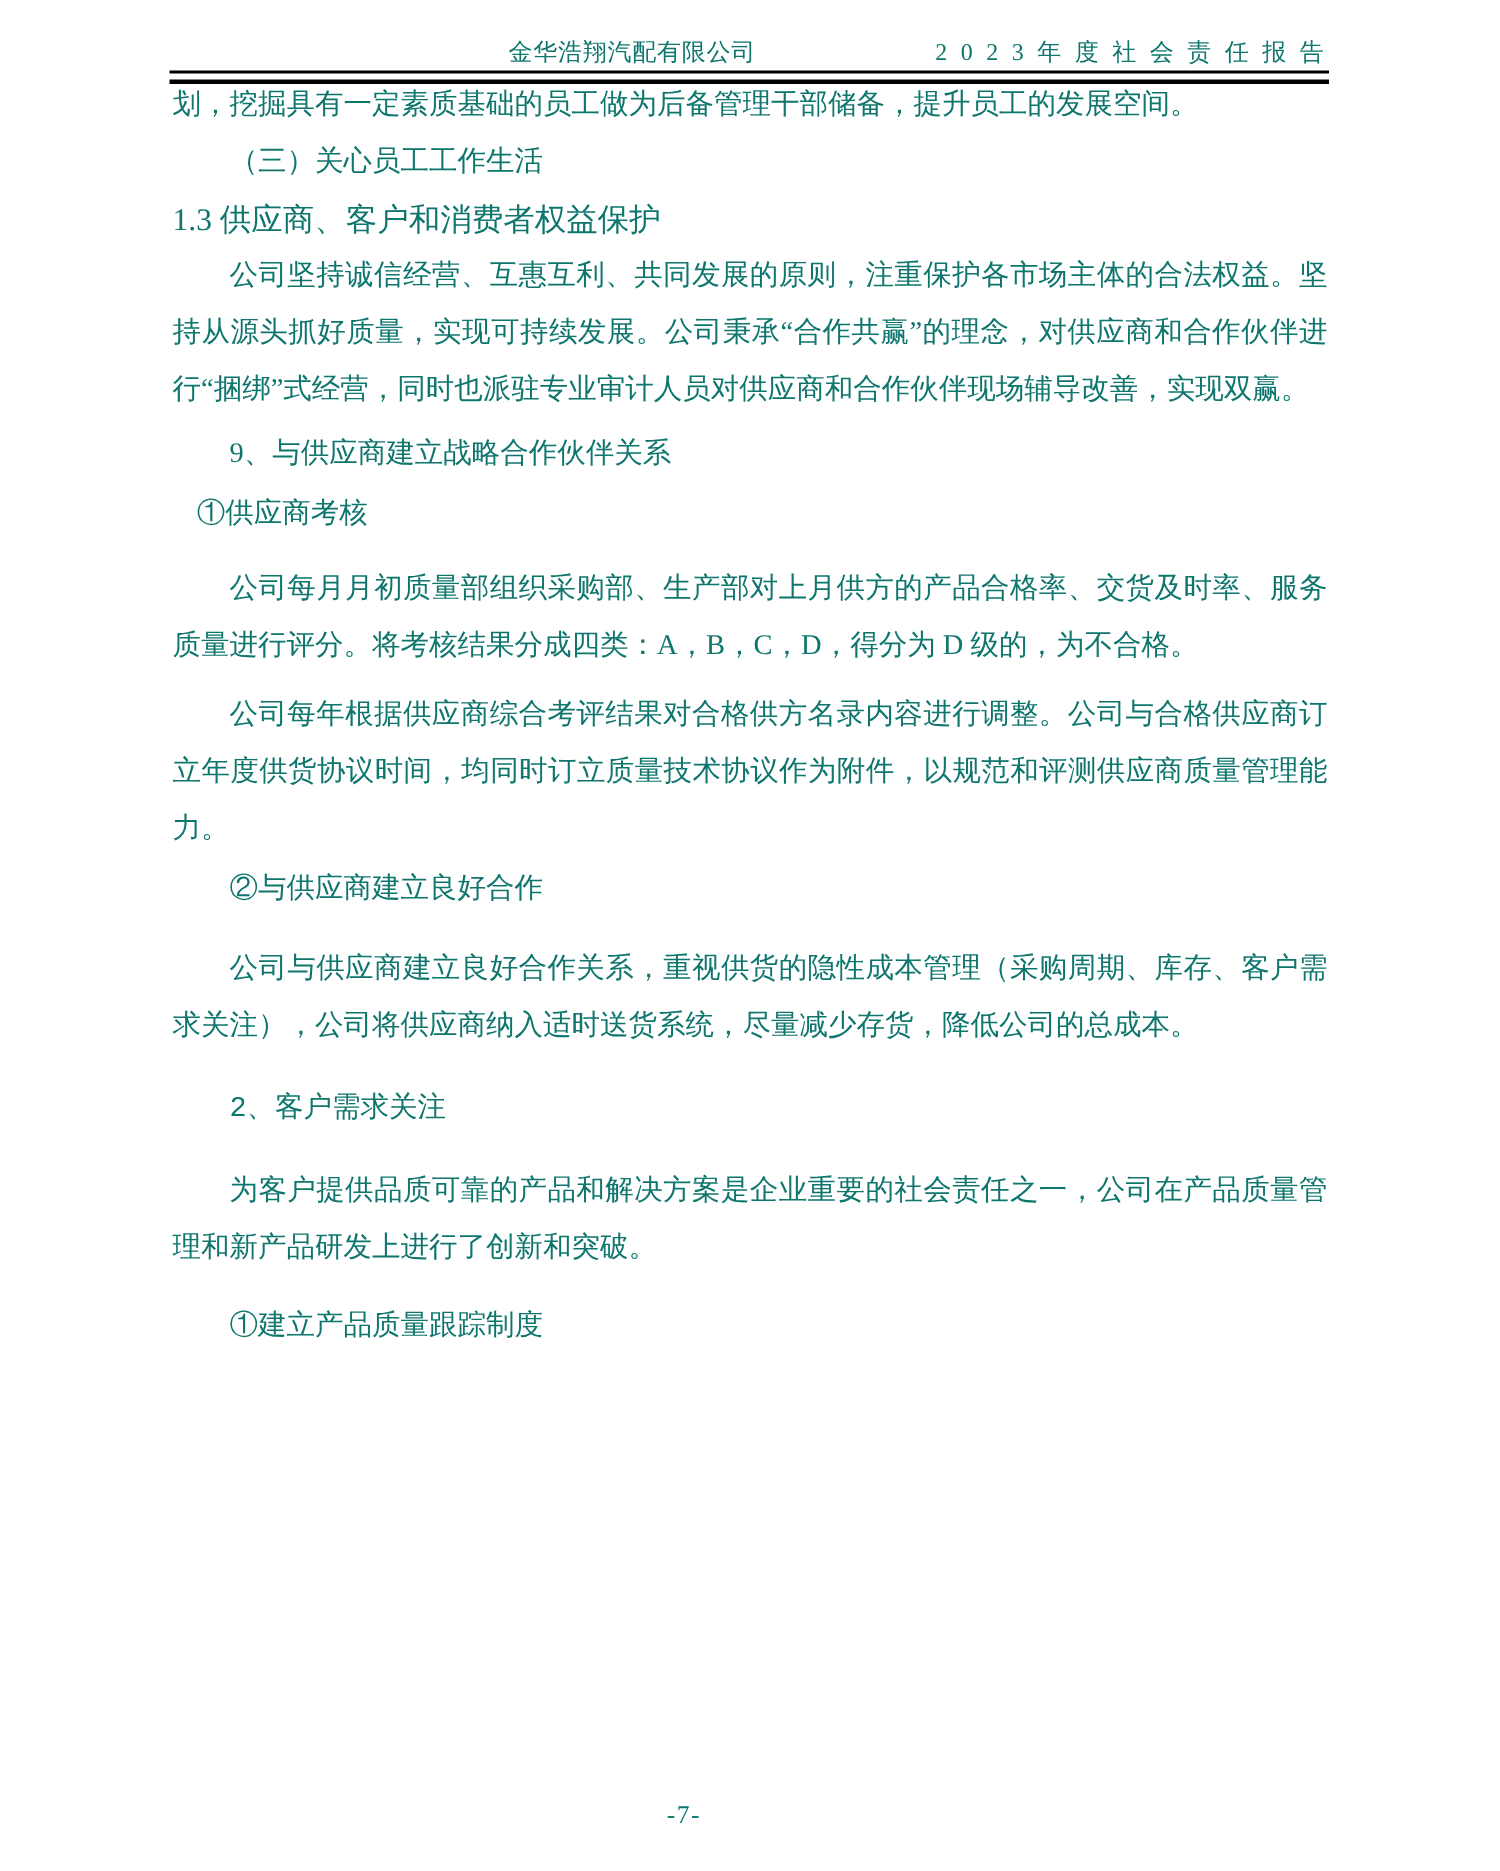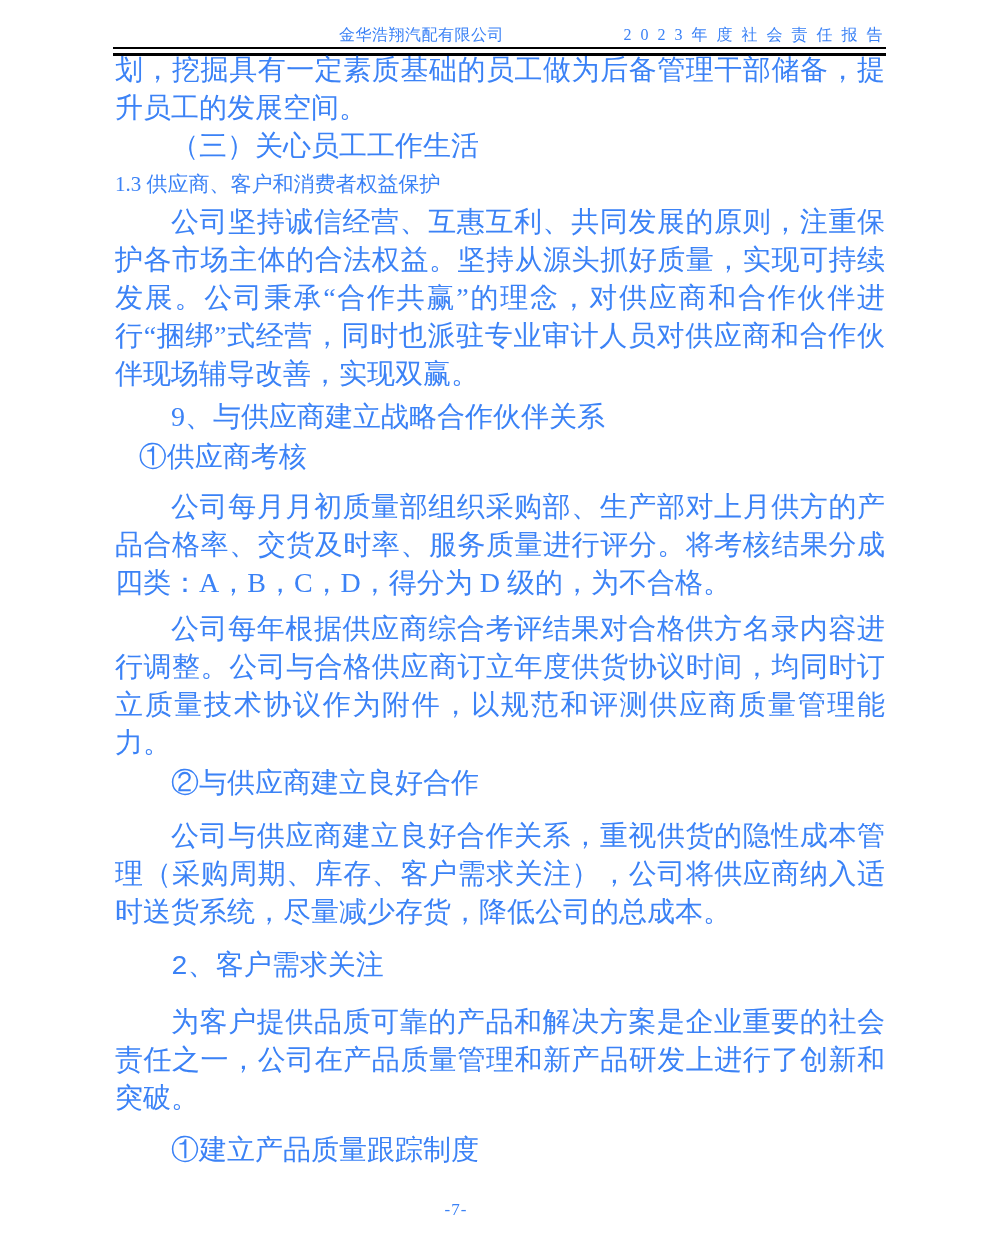--- a/index.html
+++ b/index.html
@@ -1,21 +1,21 @@
 <!DOCTYPE html>
 <html><head>
 <meta charset="utf-8">
 <style>
   html, body { margin: 0; padding: 0; background: #ffffff; }
   .page {
     position: relative;
     width: 912px;
     height: 1247px;
     background: #ffffff;
-    color: #3b82f6;
+    color: #0f766e;
     font-family: "Liberation Serif", "DejaVu Serif", serif;
     overflow: hidden;
   }
   
   .header {
     position: absolute;
     left: 115px;
     width: 770px;
     top: 25px;
     height: 22px;
@@ -37,21 +37,21 @@
   .content {
     position: absolute;
     left: 115px;
     width: 770px;
     top: 51px;
     font-size: 20px;
     line-height: 38px;
     text-align: justify;
     text-justify: inter-ideograph;
   }
-  .content p, .content h2, .content h3 { margin: 0; padding: 0; font-size: 28px; font-weight: normal; }
+  .content p, .content h2, .content h3 { margin: 0; padding: 0; font-size: 19px; font-weight: normal; }
   .ind    { text-indent: 2em; }
   .ind-sm { text-indent: 0.85em; }
   .h2 { font-weight: bold; text-indent: 2em; margin: 7px 0 5px 0; }
   .h1 { font-weight: bold; font-size: 21px !important; margin: 14px 0 26px 0; }
   .sp-b5   { margin-top: 5px !important; }
   .sp-b2-a12 { margin-top: 2px !important; margin-bottom: 12px !important; }
   .sp-b10  { margin-top: 10px !important; }
   .sp-b8   { margin-top: 8px !important; }
   .sp-b2-a15 { margin-top: 2px !important; margin-bottom: 15px !important; }
   .sp-b17-a17 { margin-top: 17px !important; margin-bottom: 17px !important; font-family: Liberation Mono, monospace; }

